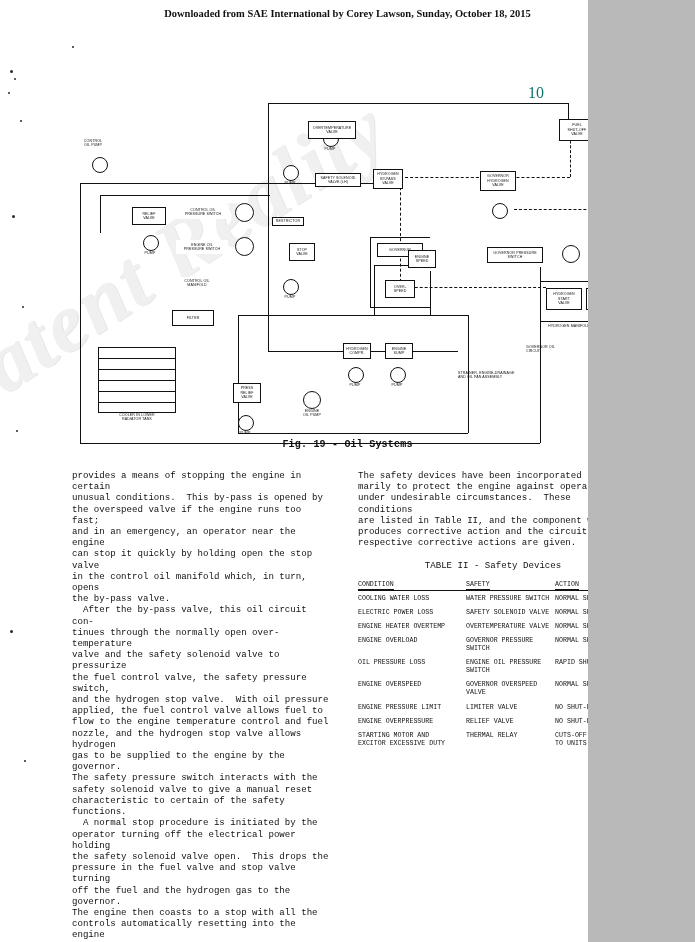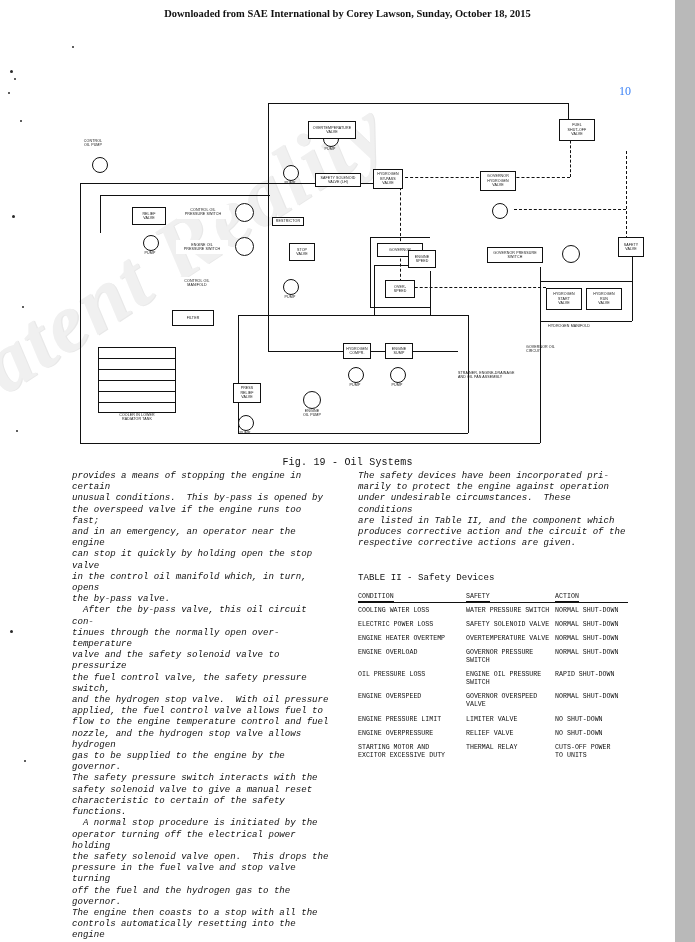--- a/index.html
+++ b/index.html
@@ -1,38 +1,38 @@
 <!DOCTYPE html>
 <html><head>
 <meta charset="utf-8">
 <style>
   html,body{margin:0;padding:0;background:#b9b9b9;}
   body{font-family:"Liberation Serif", serif;}
-  .page{position:relative;width:675px;height:942px;background:#ffffff;overflow:hidden;}
+  .page{position:relative;width:588px;height:942px;background:#ffffff;overflow:hidden;}
 
   .header-note{position:absolute;top:8px;left:0;width:695px;text-align:center;
     font-family:"Liberation Serif", serif;font-weight:bold;font-size:10.5px;color:#111;}
 
   .pagenum{position:absolute;top:84px;right:44px;font-family:"Liberation Serif",serif;
-    font-size:12px;color:#3b82f6;}
+    font-size:16px;color:#0f766e;}
 
   
   .watermark{position:absolute;left:70px;top:150px;width:560px;height:720px;
     transform:rotate(-33deg);transform-origin:center center;
     font-family:"Liberation Serif",serif;font-size:84px;color:#f0f0f0;
     letter-spacing:2px;font-style:italic;font-weight:bold;
     text-shadow:1px 1px 0 #e8e8e8;pointer-events:none;line-height:1.15;}
 
   
   .speck{position:absolute;background:#2a2a2a;border-radius:50%;}
 
   
   .figure{position:absolute;left:40px;top:95px;width:615px;height:360px;}
-  .fig-caption{position:absolute;left:0;top:362px;width:615px;text-align:center;
-    font-family:"Liberation Mono", monospace;font-size:10px;color:#111;letter-spacing:.2px;}
+  .fig-caption{position:absolute;left:0;top:344px;width:615px;text-align:center;
+    font-family:"Liberation Mono", monospace;font-size:10px;color:#111;letter-spacing:.2px;font-weight:bold;}
 
   .ln{position:absolute;background:#111;}
   .hl{height:1px;}
   .vl{width:1px;}
   .dash-h{position:absolute;height:0;border-top:1px dashed #111;}
   .dash-v{position:absolute;width:0;border-left:1px dashed #111;}
 
   .box{position:absolute;border:1px solid #111;background:#fff;
     font-family:"Liberation Sans", sans-serif;font-size:3.6px;line-height:1.25;
     color:#111;text-align:center;display:flex;align-items:center;justify-content:center;
@@ -42,25 +42,25 @@
   .lbl{position:absolute;font-family:"Liberation Sans", sans-serif;font-size:3.6px;
     color:#111;line-height:1.2;letter-spacing:.1px;}
   .lbl.c{text-align:center;}
   .coil{position:absolute;border:1px solid #111;background:#fff;}
   .coil i{position:absolute;left:0;width:100%;height:1px;background:#111;}
 
   
   .colL{position:absolute;left:72px;top:470px;width:258px;}
   .colR{position:absolute;left:358px;top:470px;width:270px;}
   .body-txt{font-family:"Liberation Mono", monospace;font-size:9.1px;line-height:11.2px;
-    color:#111;text-align:left;white-space:pre-wrap;font-style:italic;}
+    color:#111;text-align:left;white-space:pre-wrap;}
   .para{margin:0 0 0 0;}
 
-  .tbl-title{font-family:"Liberation Mono", monospace;font-size:9.1px;
-    color:#111;margin-top:24px;}
+  .tbl-title{font-family:"Liberation Mono", monospace;font-size:9.1px;text-align:center;
+    color:#111;margin-top:12px;}
   .tbl{margin-top:10px;width:100%;border-collapse:collapse;
     font-family:"Liberation Mono", monospace;font-size:6.6px;color:#111;}
   .tbl th{text-align:left;font-weight:normal;padding:0 0 2px 0;border-bottom:1px solid #111;
     text-decoration:none;}
   .tbl th span{border-bottom:1px solid #111;padding-bottom:1px;}
   .tbl td{padding:3.1px 0;vertical-align:top;line-height:8px;}
   .tbl .c1{width:40%;}
   .tbl .c2{width:33%;}
   .tbl .c3{width:27%;}
 </style>

